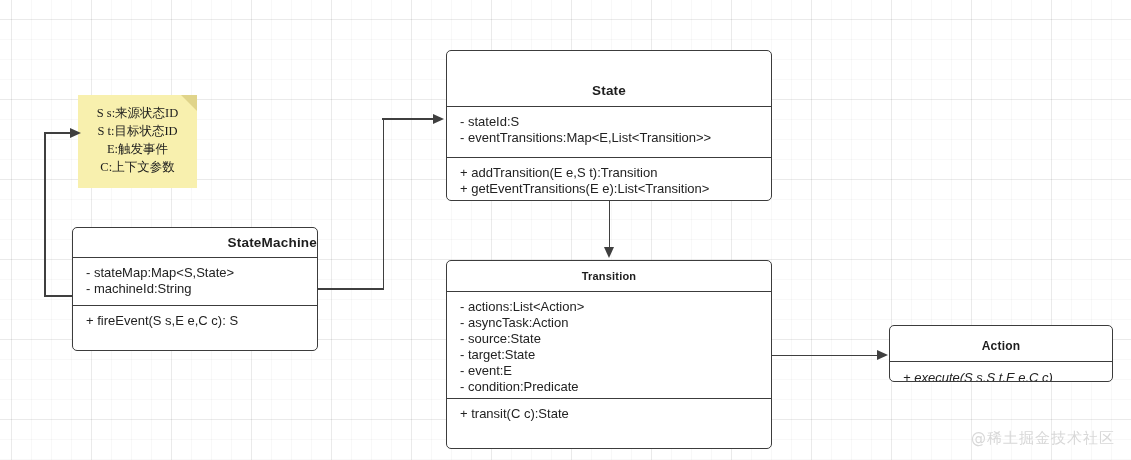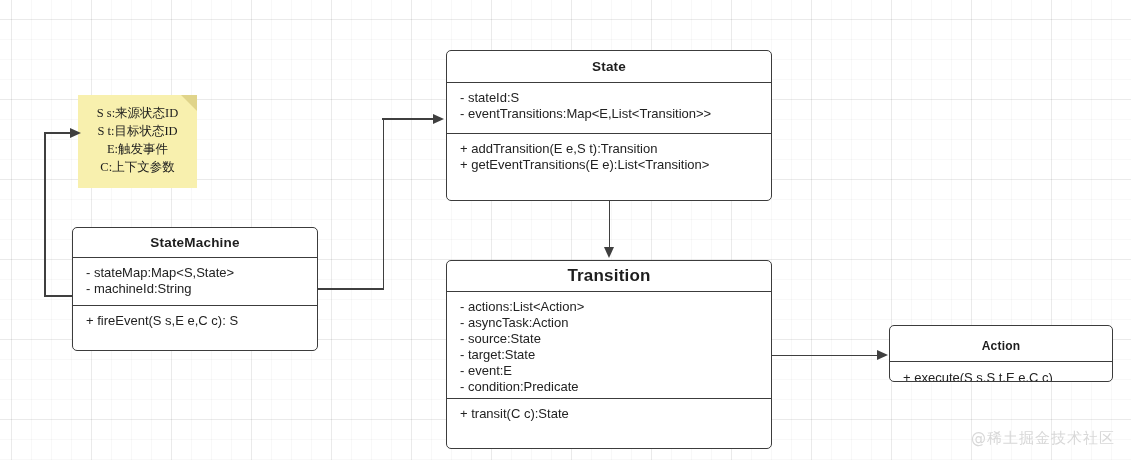--- a/index.html
+++ b/index.html
@@ -55,43 +55,43 @@
     padding: 7px 10px 7px 13px;
   }
   .uml-line {
     color: #222222;
     white-space: nowrap;
     line-height: 16px;
   }
 
   
   #box-state { left: 446px; top: 50px; width: 326px; height: 151px; }
-  #box-state .uml-title { font-size: 13.5px; line-height: 31px; height: 31px; }
+  #box-state .uml-title { font-size: 13.5px; line-height: 31px; height: 31px; margin-top: 24px; }
   #box-state .sec-attrs { height: 51px; }
   #box-state .sec-ops   { height: 67px; }
   #box-state .uml-line  { font-size: 13px; }
 
   
   #box-transition { left: 446px; top: 260px; width: 326px; height: 189px; }
-  #box-transition .uml-title { font-size: 17px; line-height: 30px; height: 30px; }
+  #box-transition .uml-title { font-size: 11px; line-height: 30px; height: 30px; }
   #box-transition .sec-attrs { height: 107px; }
   #box-transition .sec-ops   { height: 41px; }
   #box-transition .uml-line  { font-size: 13px; }
 
   
   #box-statemachine { left: 72px; top: 227px; width: 246px; height: 124px; }
-  #box-statemachine .uml-title { font-size: 13.5px; line-height: 29px; height: 29px; }
+  #box-statemachine .uml-title { font-size: 13.5px; line-height: 29px; height: 29px; text-align: right; }
   #box-statemachine .sec-attrs { height: 48px; }
   #box-statemachine .sec-ops   { height: 36px; }
   #box-statemachine .uml-line  { font-size: 13px; }
 
   
   #box-action { left: 889px; top: 325px; width: 224px; height: 57px; }
   #box-action .uml-title { font-size: 12px; line-height: 29px; height: 29px; margin-top: 6px; }
-  #box-action .sec-ops { height: 27px; padding-top: 8px; }
+  #box-action .sec-ops { height: 27px; padding-top: 8px; font-style: italic; }
   #box-action .uml-line { font-size: 13px; }
 
   
   #note {
     position: absolute;
     left: 78px;
     top: 95px;
     width: 119px;
     height: 93px;
     background: #f8f0ae;

